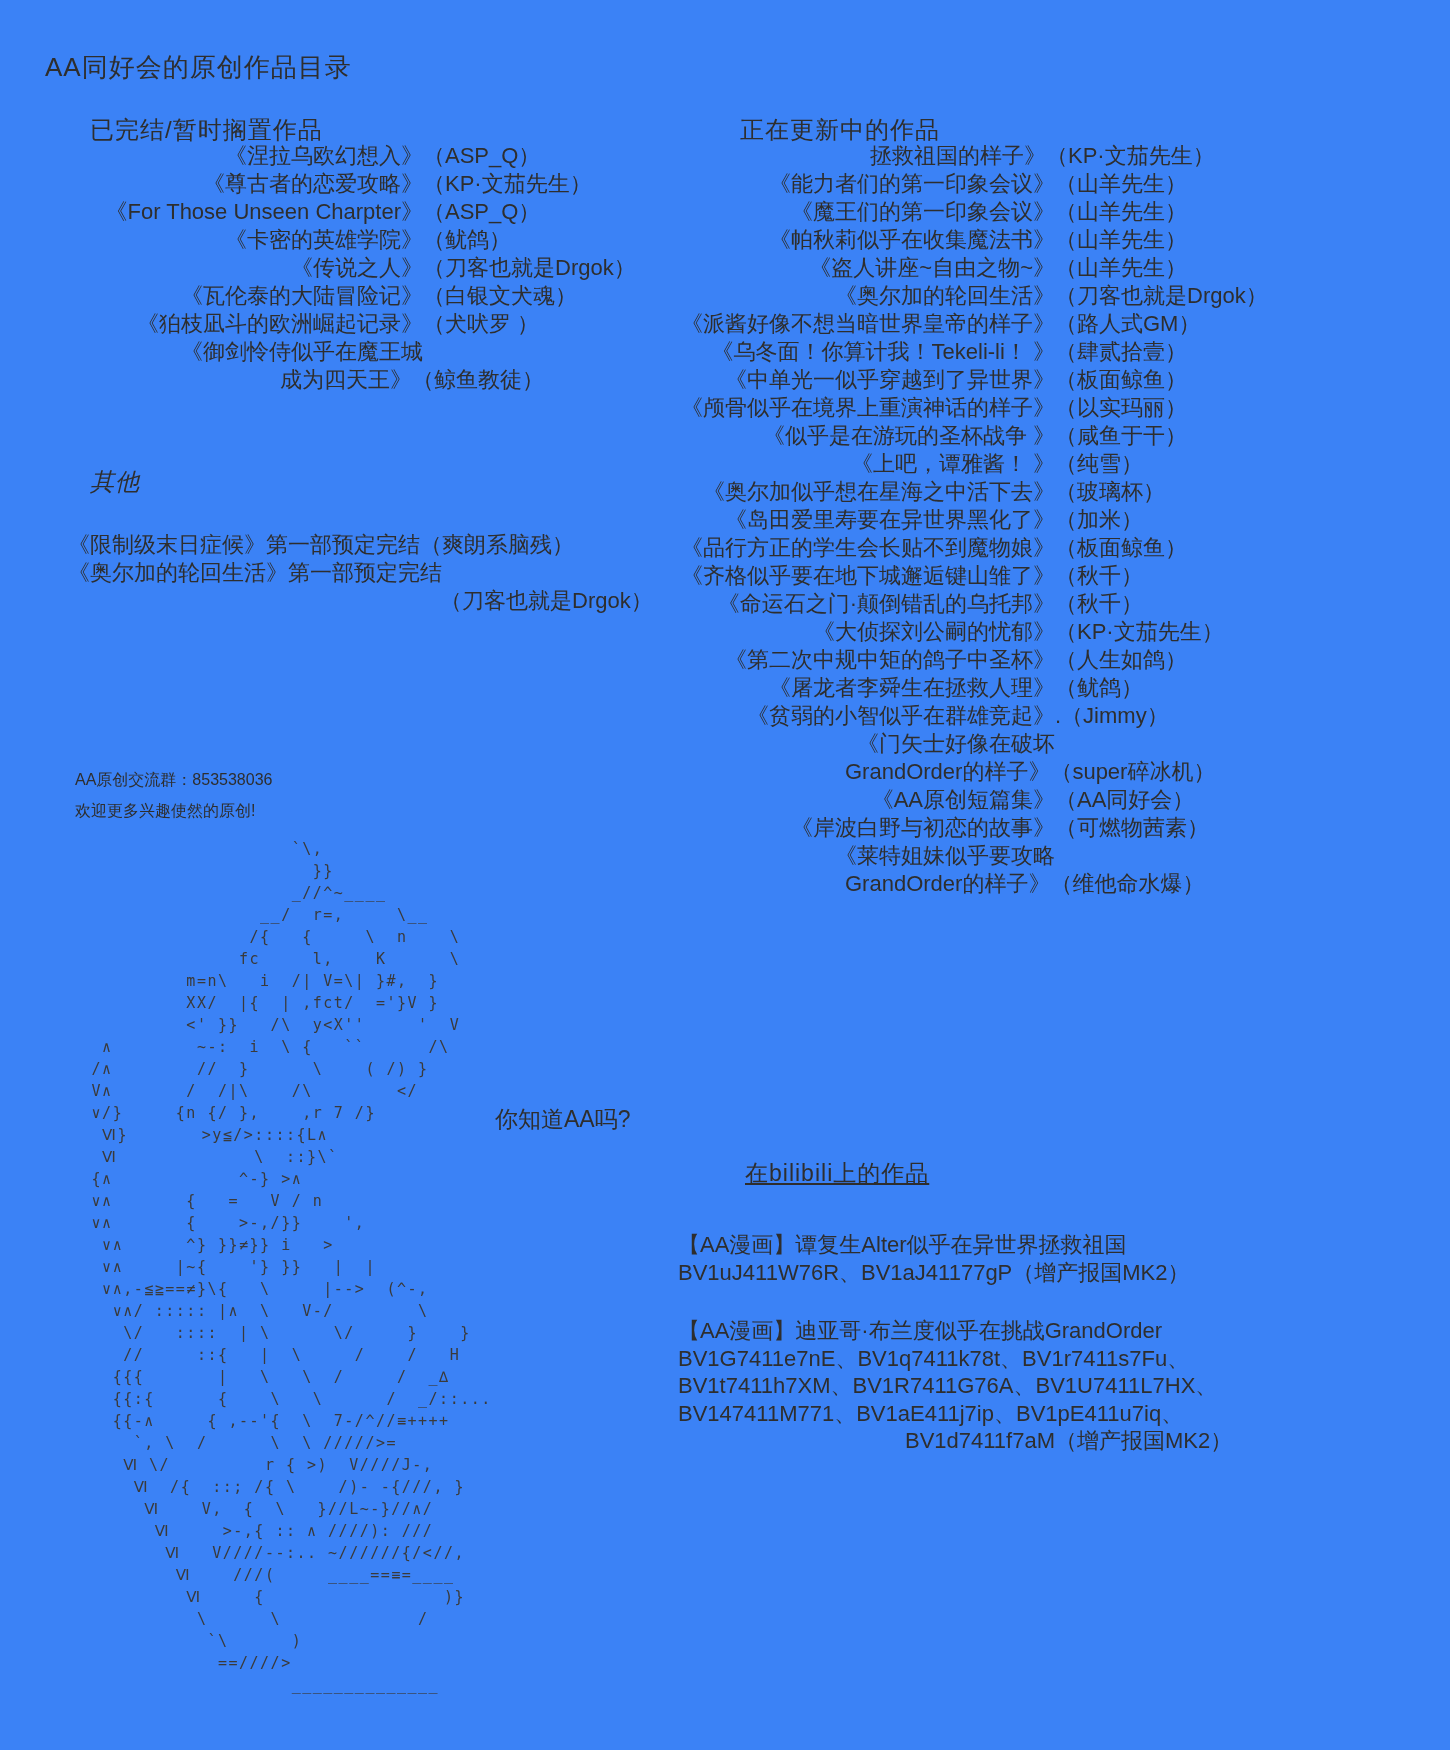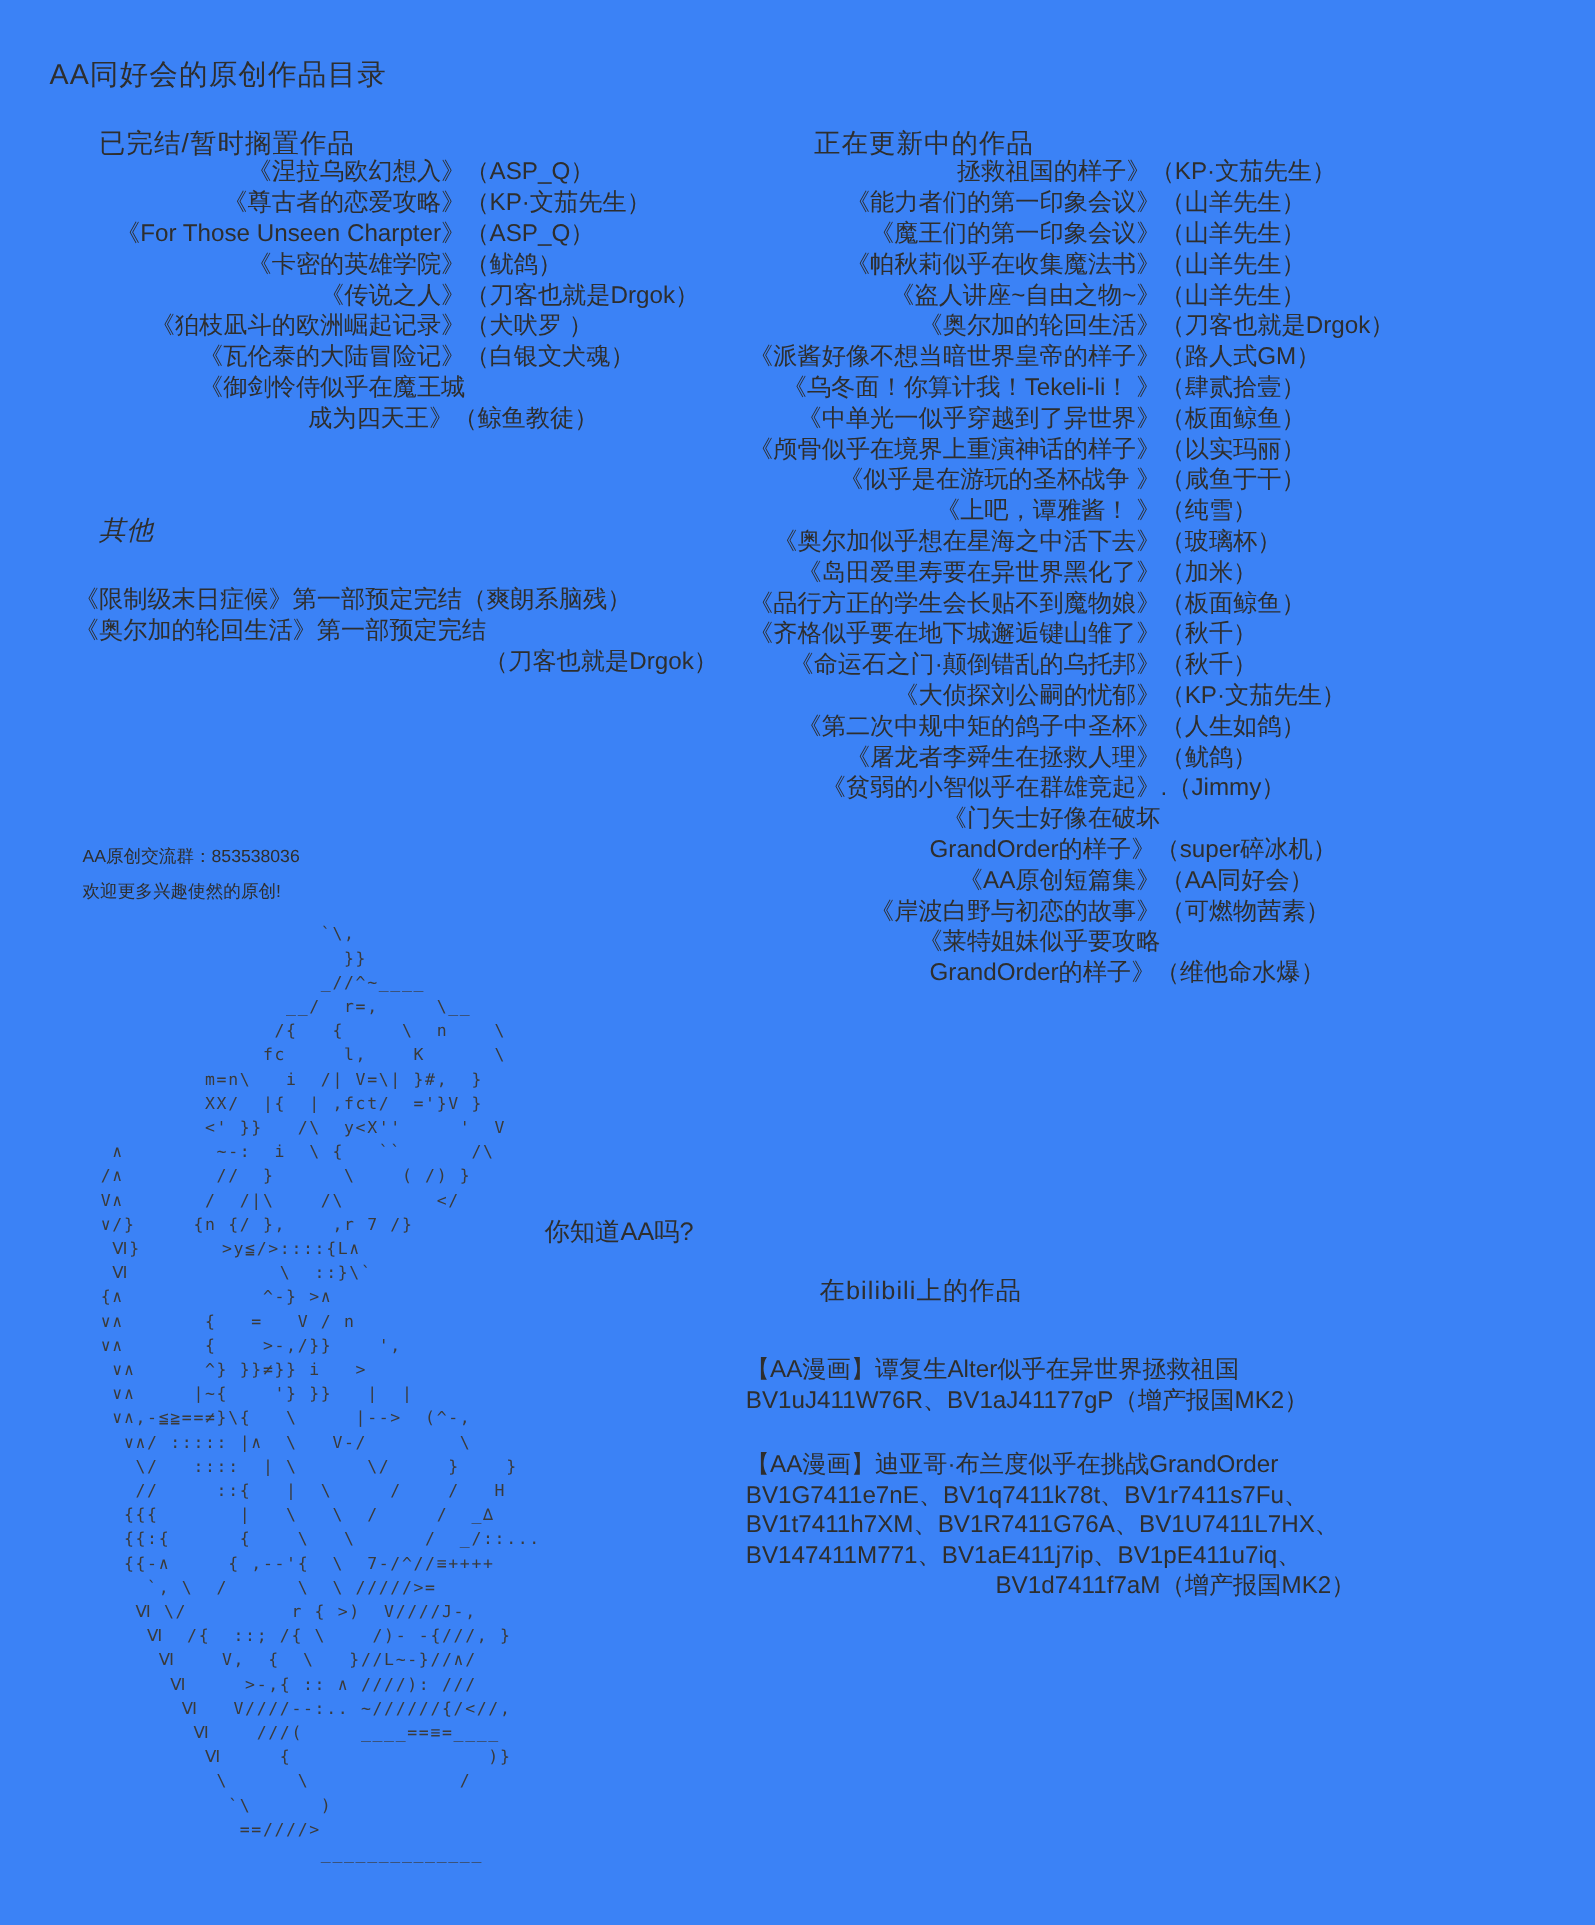--- a/index.html
+++ b/index.html
@@ -7,21 +7,21 @@
     position:relative;width:1450px;height:1750px;background:#3b82f6;
     font-family:"Liberation Sans",sans-serif;
     color:#2e2e2e;font-weight:300;overflow:hidden;
   }
   .abs{position:absolute;}
   .page-title{left:45px;top:50px;font-size:26px;letter-spacing:1px;}
   .sec-header{font-size:24px;letter-spacing:1px;}
   .h-completed{left:90px;top:114px;}
   .h-other{left:90px;top:466px;font-style:italic;}
   .h-updating{left:740px;top:114px;}
-  .h-bili{left:745px;top:1158px;font-size:23px;}
+  .h-bili{left:745px;top:1158px;font-size:23px;text-decoration:underline;}
   .list{font-size:22px;line-height:28px;}
   .left-list{left:68px;top:142px;width:610px;}
   .right-list{left:678px;top:142px;width:585px;}
   .row{display:flex;text-align:right;}
   .row .t{flex:none;white-space:nowrap;}
   .left-list .row .t{width:355px;}
   .right-list .row .t{width:377px;}
   .row.flow .t{width:auto;}
   .row .a{white-space:nowrap;}
   .other-block{left:68px;top:531px;font-size:22px;line-height:28px;}
@@ -64,26 +64,26 @@
       </div>
       <div class="row">
         <span class="t">《卡密的英雄学院》</span>
         <span class="a">（鱿鸽）</span>
       </div>
       <div class="row">
         <span class="t">《传说之人》</span>
         <span class="a">（刀客也就是Drgok）</span>
       </div>
       <div class="row">
+        <span class="t">《瓦伦泰的大陆冒险记》</span>
+        <span class="a">（白银文犬魂）</span>
+      </div>
+      <div class="row">
         <span class="t">《狛枝凪斗的欧洲崛起记录》</span>
         <span class="a">（犬吠罗 ）</span>
-      </div>
-      <div class="row">
-        <span class="t">《瓦伦泰的大陆冒险记》</span>
-        <span class="a">（白银文犬魂）</span>
       </div>
       <div class="row">
         <span class="t">《御剑怜侍似乎在魔王城</span>
         <span class="a"></span>
       </div>
       <div class="row flow">
         <span class="t" style="padding-left: 212px;">成为四天王》</span>
         <span class="a">（鲸鱼教徒）</span>
       </div>
     </div>

